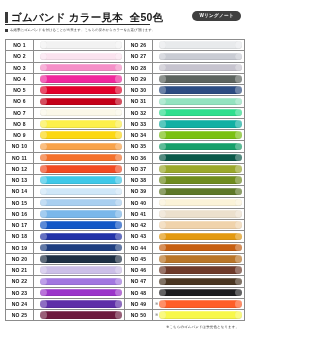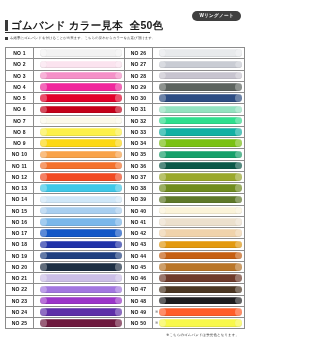--- a/index.html
+++ b/index.html
@@ -6,21 +6,21 @@
   body{
     width:250px;height:353px;
     background:#ffffff;
     font-family:"Liberation Sans","DejaVu Sans",sans-serif;
     overflow:hidden;
     position:relative;
   }
   .page{position:relative;width:250px;height:353px;box-sizing:border-box;padding:0 5px;}
 
   
-  .header{position:relative;padding-top:20px;}
+  .header{position:relative;padding-top:12px;}
   .title-row{display:flex;align-items:flex-end;}
   .title-bar{width:3px;height:11px;background:#3a3a3a;margin-right:3px;flex:none;}
   .title{
     font-size:10.5px;font-weight:bold;color:#1a1a1a;
     letter-spacing:0.2px;line-height:11px;white-space:nowrap;
   }
   .title .sub-n{margin-left:7px;}
   .title-underline{
     height:1px;background:#2b2b2b;margin-top:1px;width:145px;
   }

